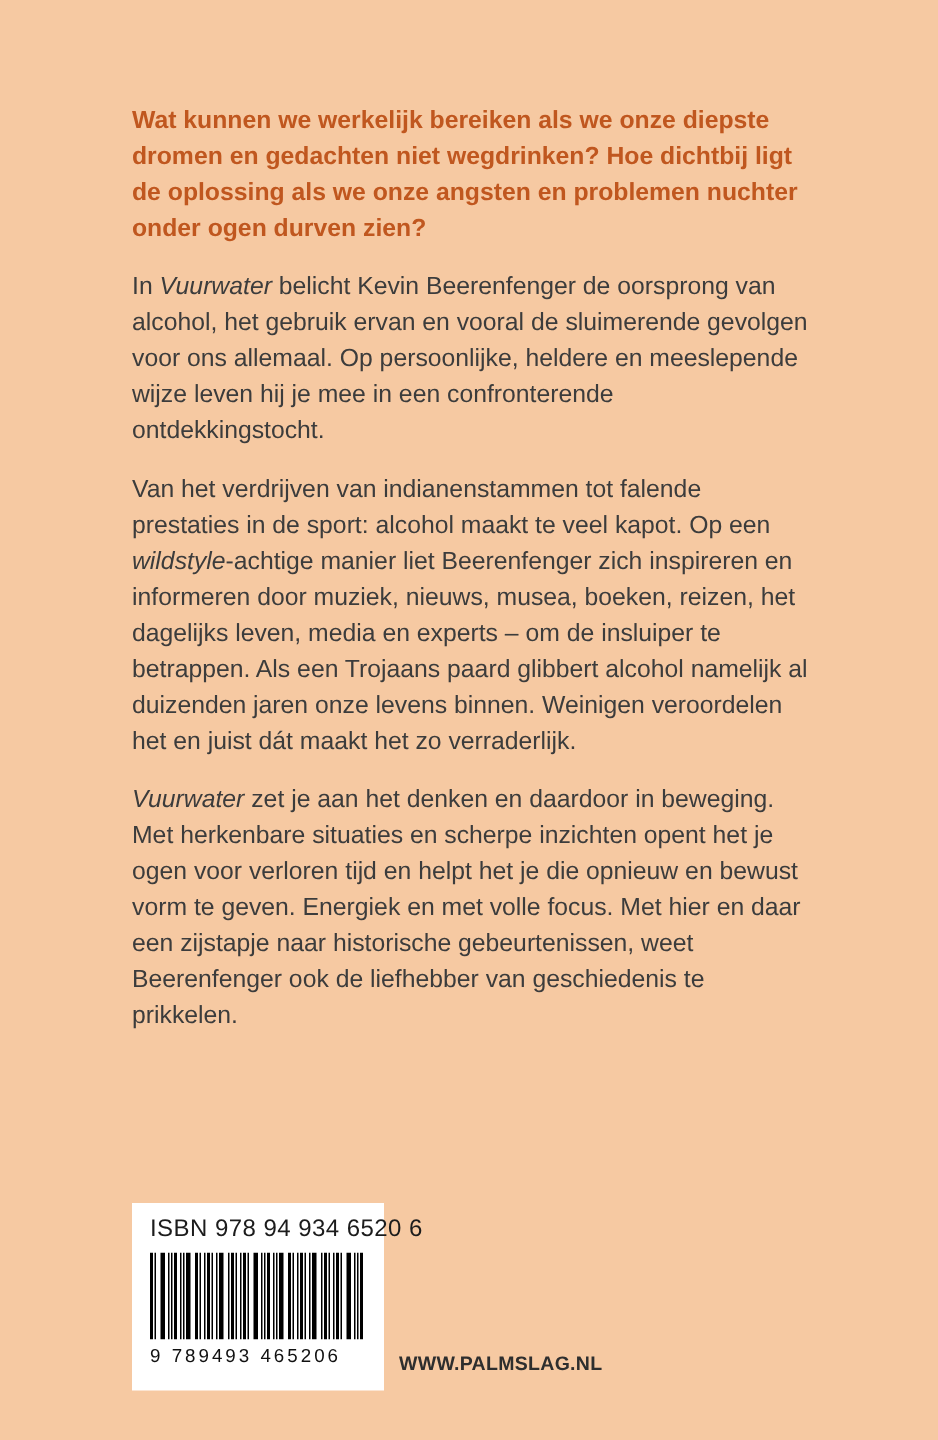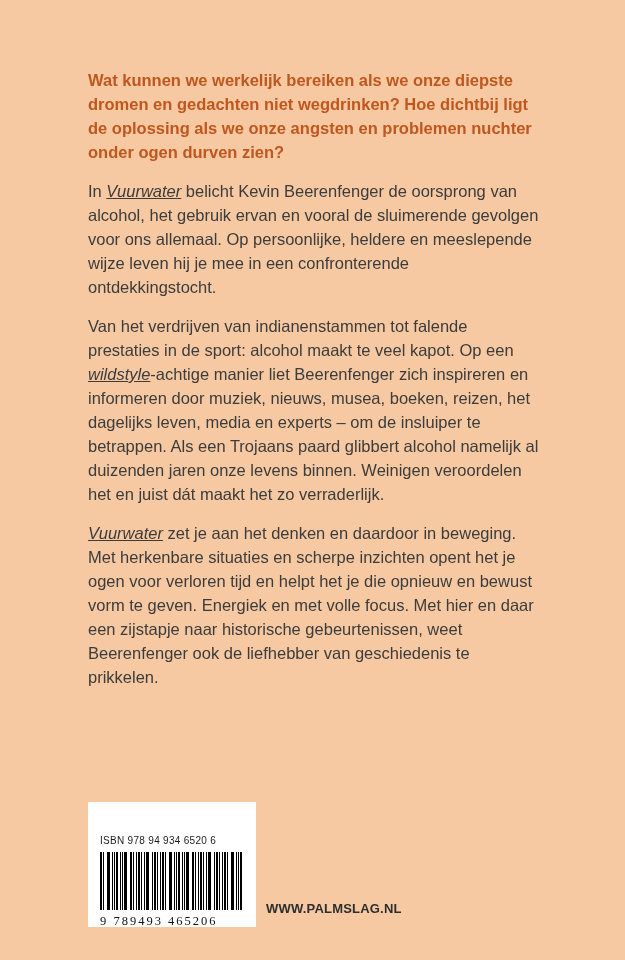--- a/index.html
+++ b/index.html
@@ -28,41 +28,40 @@
     line-height: 24px;
     font-weight: bold;
     color: var(--accent);
   }
   .para {
     margin: 0 0 15px 0;
     font-size: 16.5px;
     line-height: 24px;
     color: var(--body-text);
   }
-  .it { font-style: italic; text-decoration: underline; }
+  .it { font-style: italic; }
   .bottom {
     position: absolute;
     left: 88px;
     bottom: 33px;
     display: flex;
     align-items: flex-end;
     gap: 10px;
   }
   .barcode-box {
     background: #ffffff;
     width: 168px;
     height: 125px;
     padding: 9px 10px 8px 12px;
   }
   .isbn-label {
-    font-size: 10px;
+    font-size: 16px;
     letter-spacing: 0.3px;
     color: #1c1c1c;
     white-space: nowrap;
-    margin-top: 24px;
   }
   .bars {
     margin-top: 6px;
     height: 58px;
     white-space: nowrap;
     overflow: hidden;
     font-size: 0;
   }
   .bar {
     display: inline-block;
@@ -70,21 +69,21 @@
     background: #000000;
     vertical-align: top;
   }
   .bar-gap {
     display: inline-block;
     height: 100%;
     vertical-align: top;
   }
   .digits {
     margin-top: 4px;
-    font-family: Liberation Serif, serif;
+    font-family: Liberation Sans, sans-serif;
     font-size: 12.5px;
     letter-spacing: 2px;
     color: #111111;
     white-space: nowrap;
   }
   .publisher { padding-bottom: 9px; }
   .publisher-name,
   .publisher-site {
     font-size: 13px;
     font-weight: bold;

